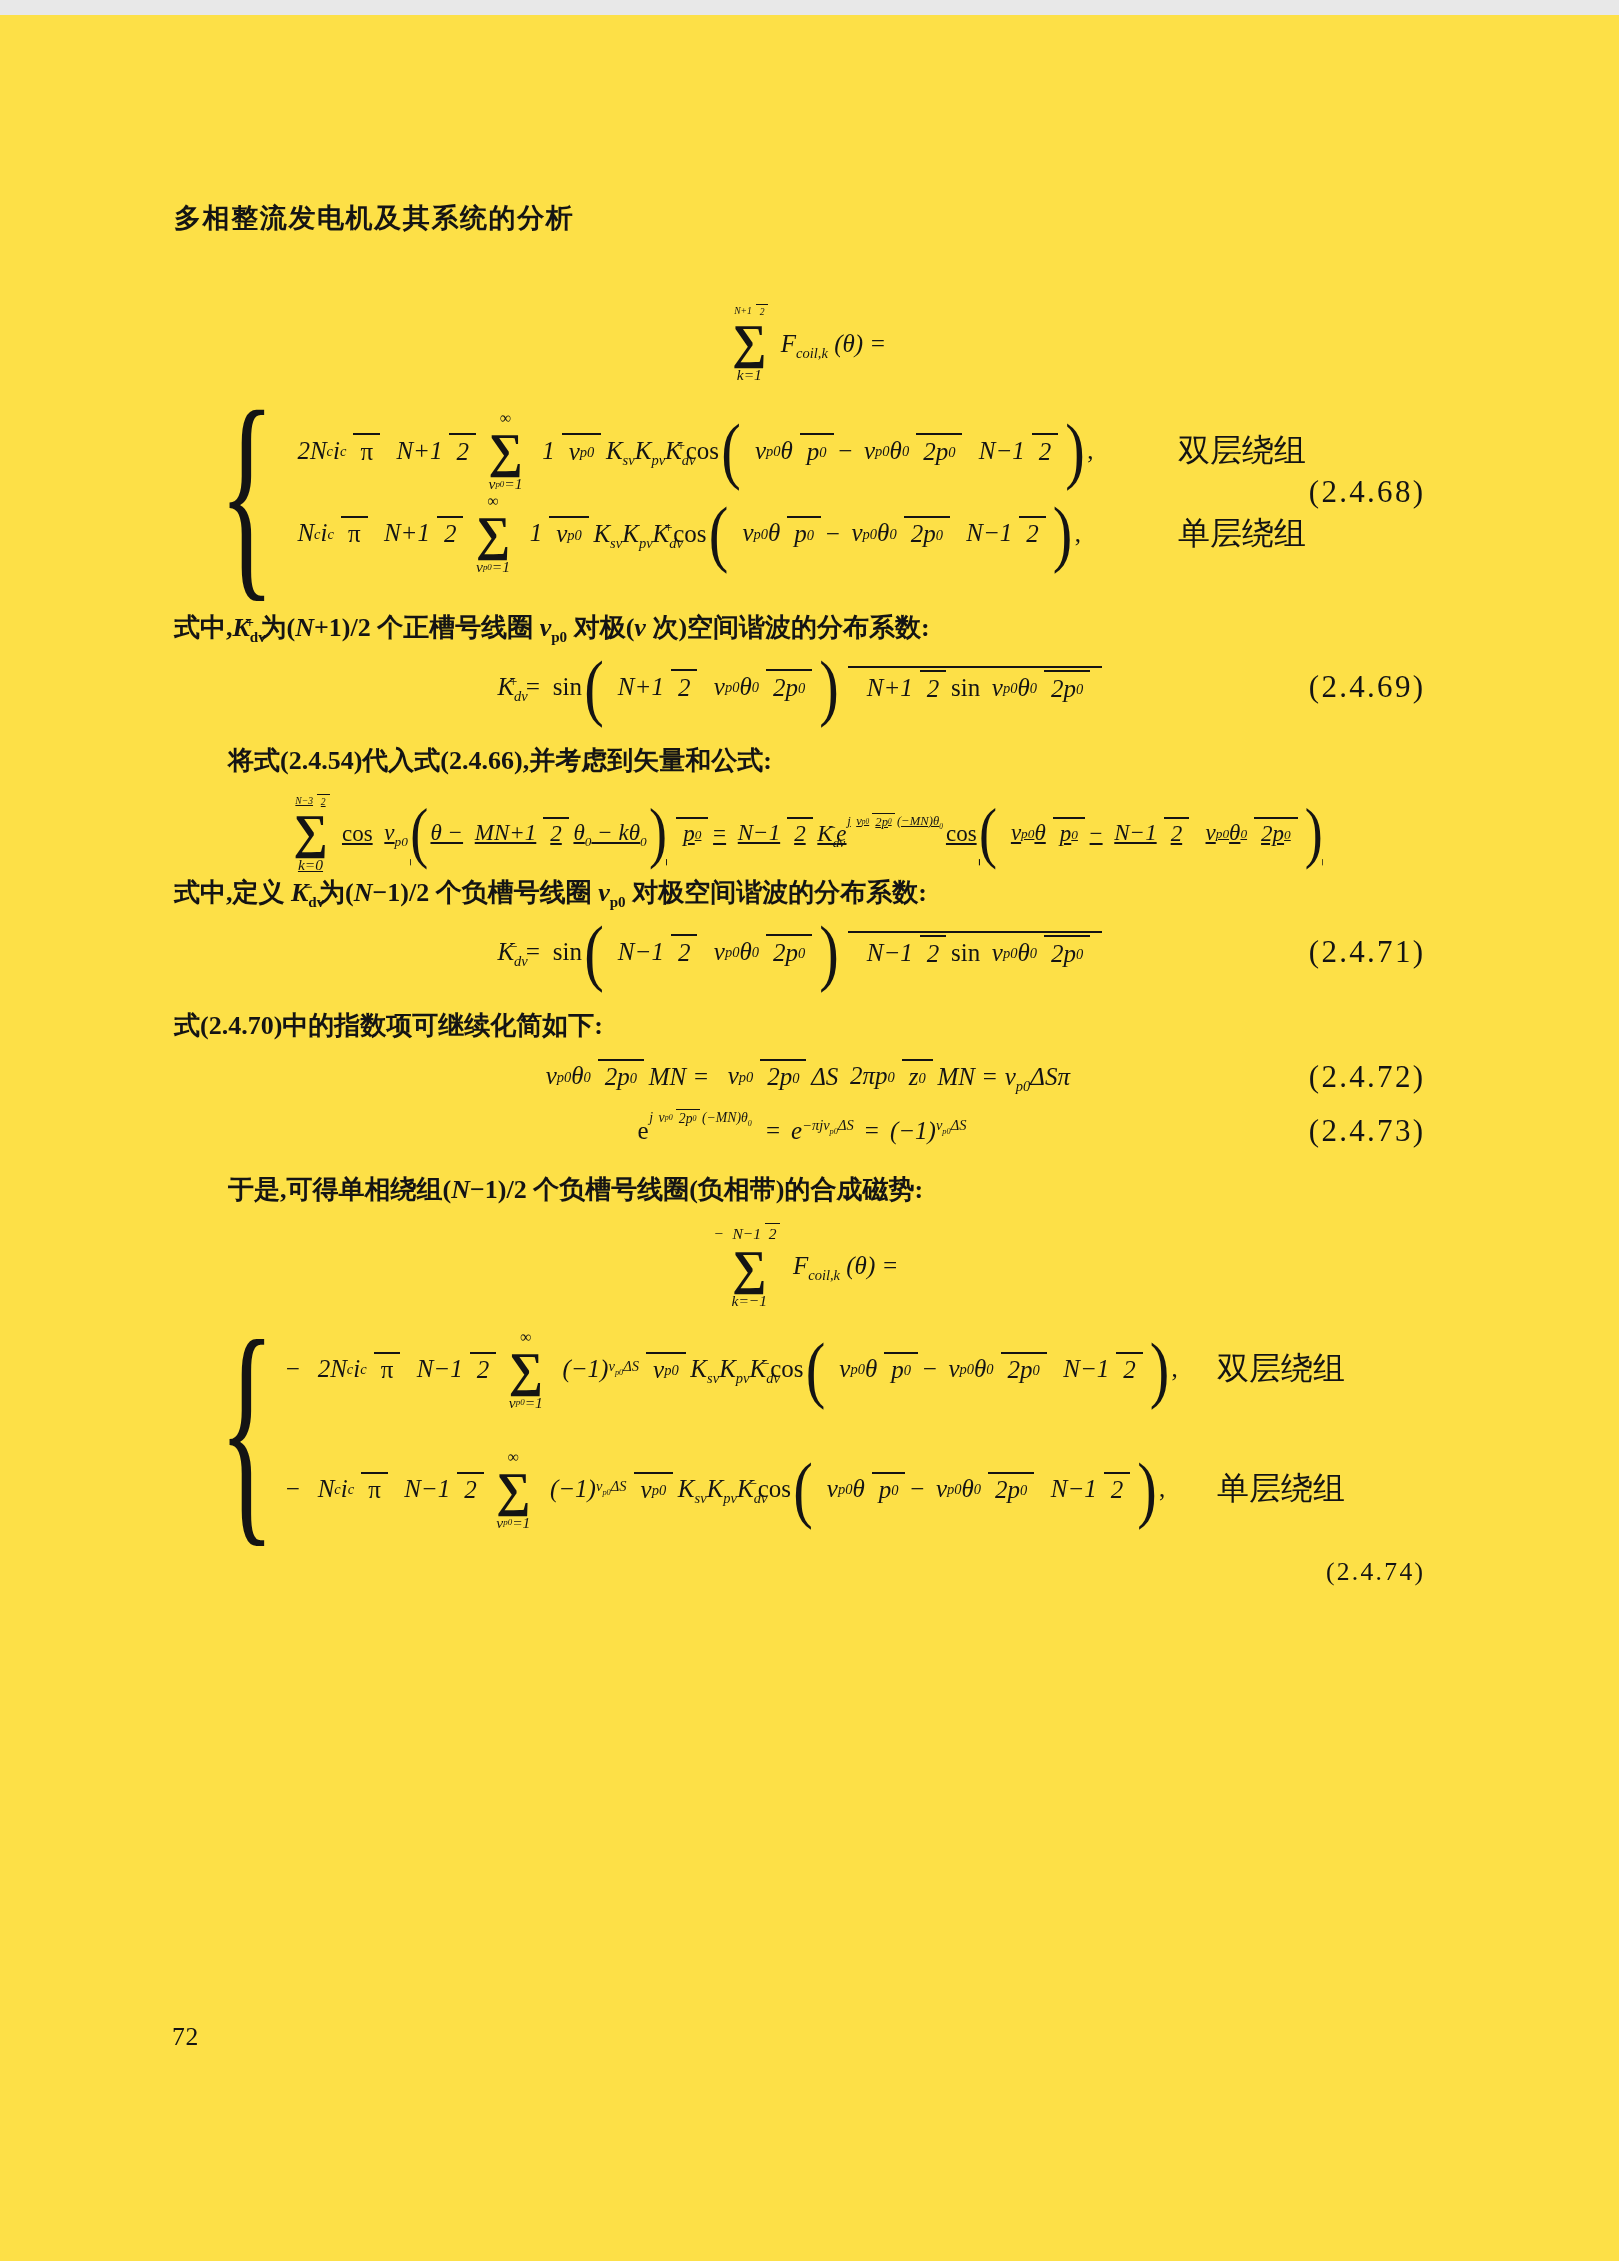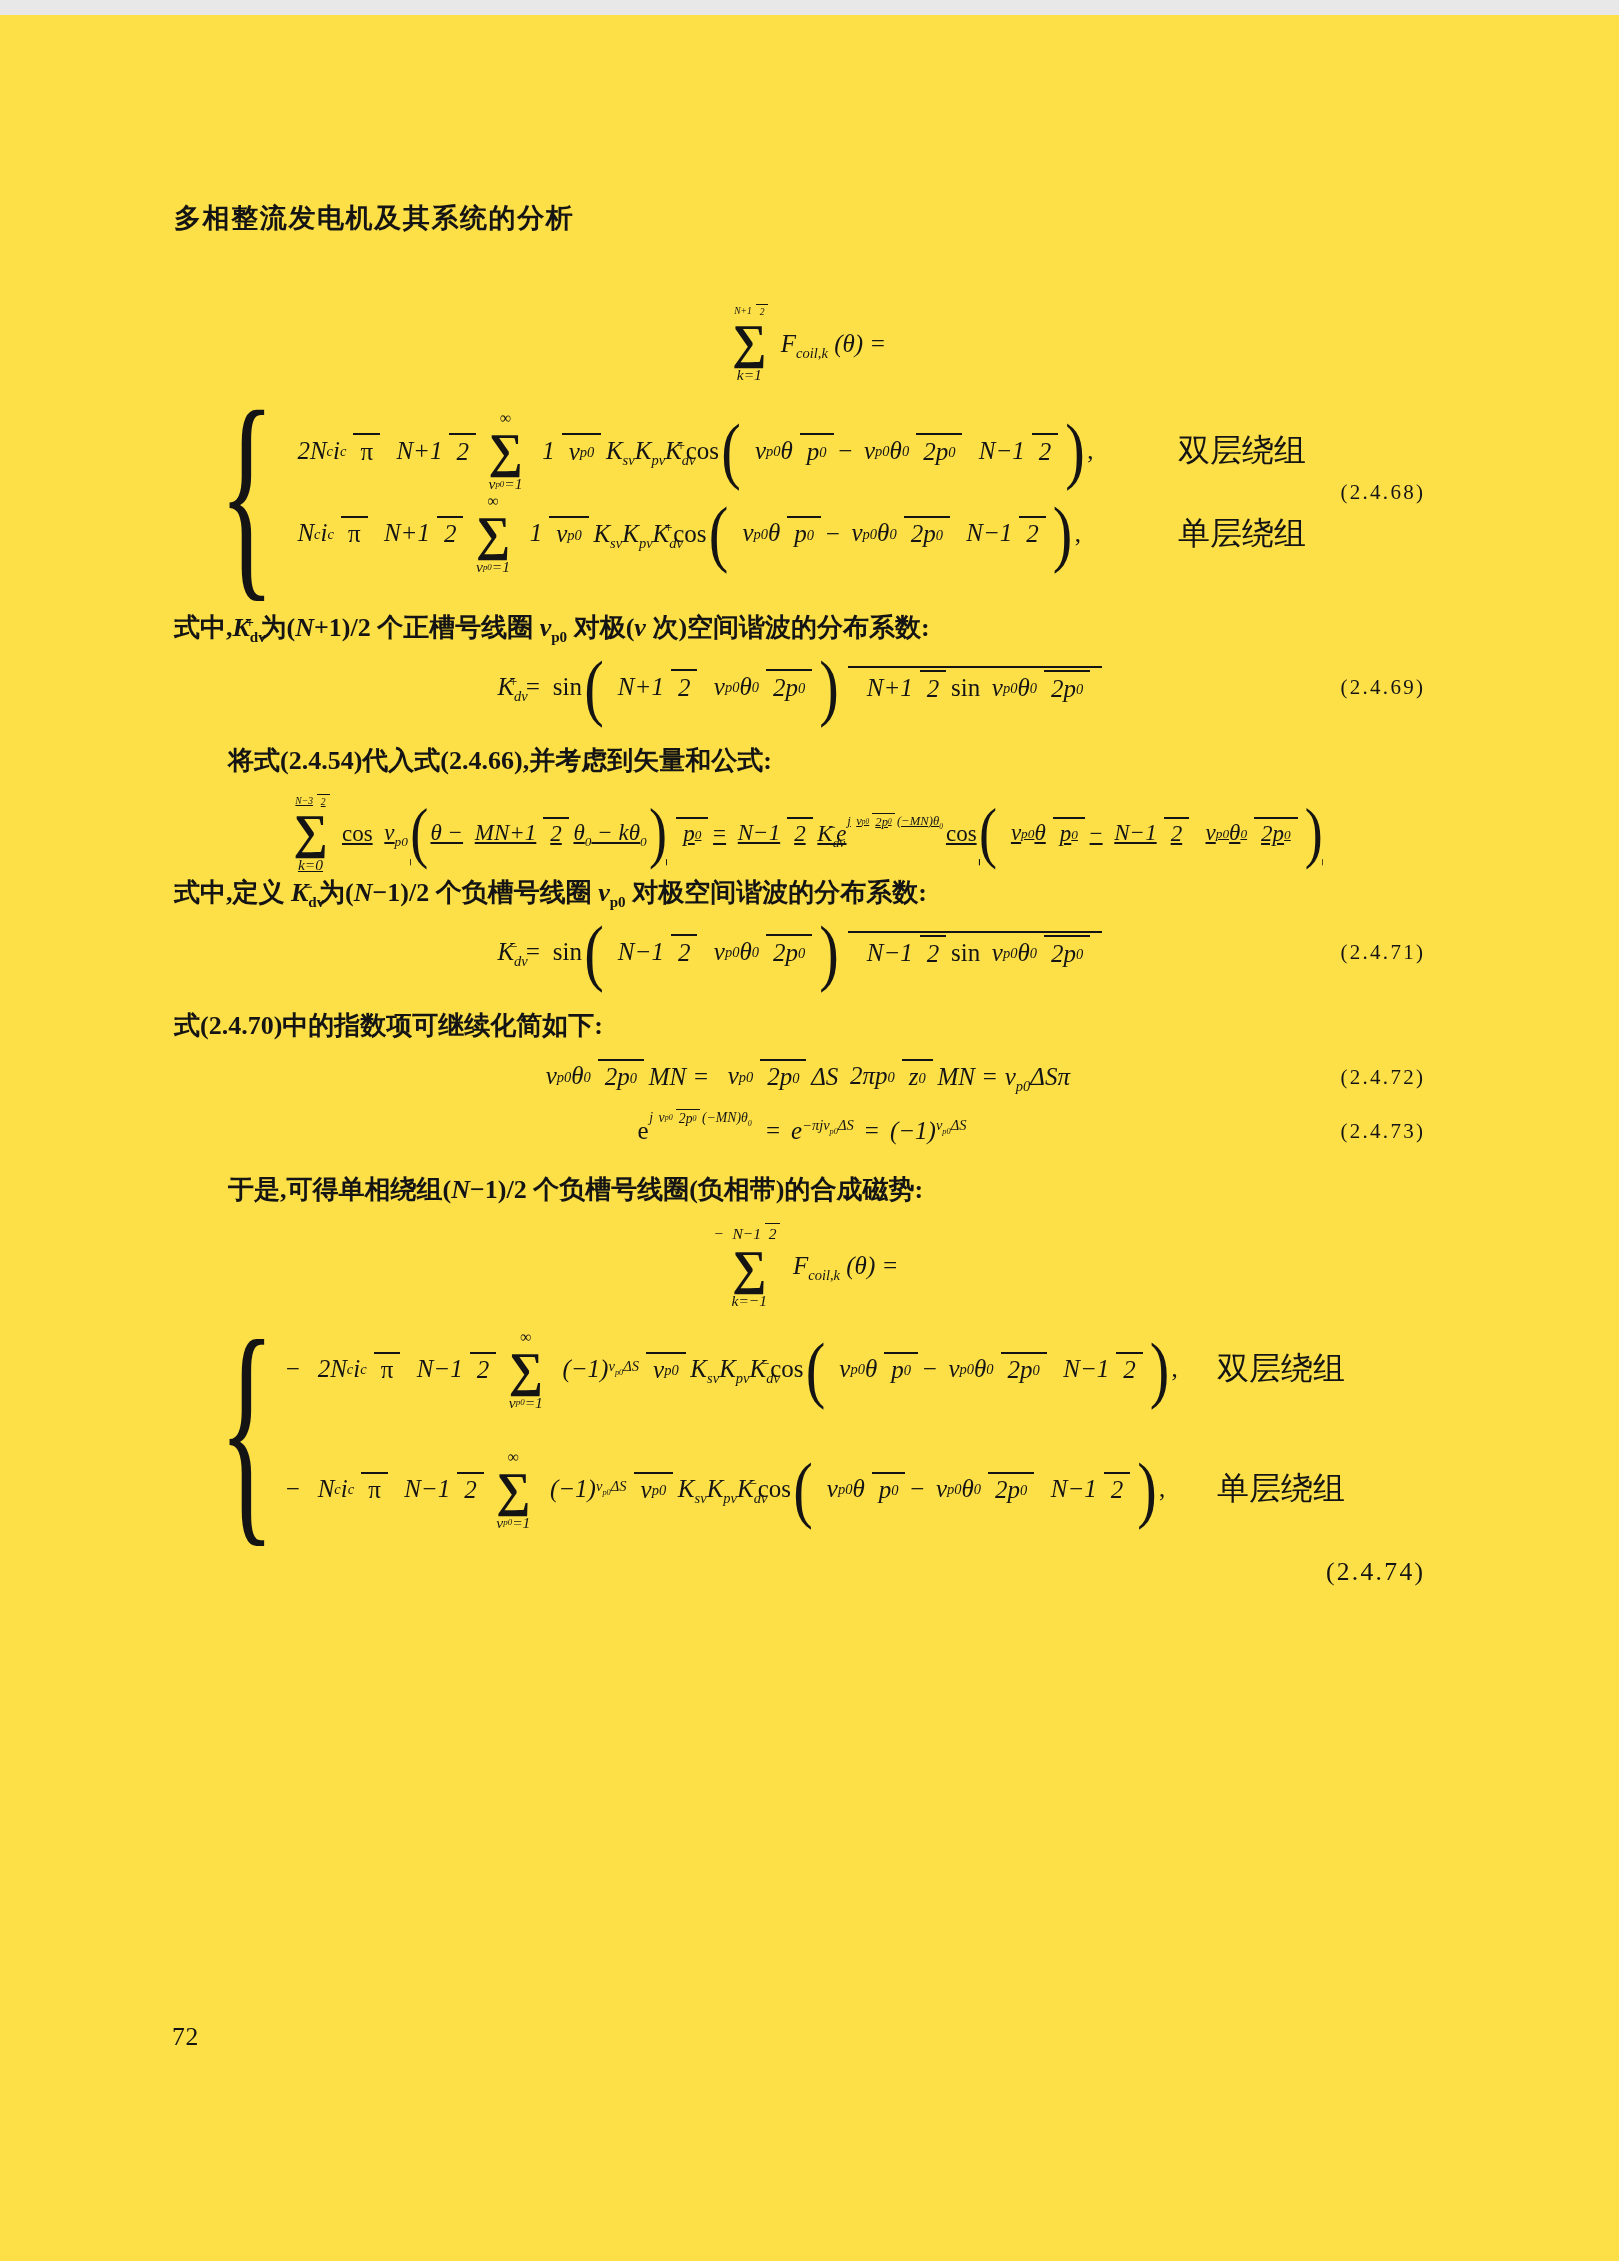--- a/index.html
+++ b/index.html
@@ -10,21 +10,21 @@
   .header{font-size:27px;font-weight:700;letter-spacing:1.6px;margin:0 0 68px 0;}
 
   p.body{font-size:26px;line-height:1.5;margin:0 0 14px 0;white-space:nowrap;font-weight:bold;}
   p.indent{text-indent:54px;}
 
   
   .m{font-size:25px;font-style:italic;}
   .mrow{display:inline-flex;align-items:center;white-space:nowrap;}
   .eq{position:relative;display:flex;justify-content:center;align-items:center;}
   .eqlabel{position:absolute;right:4.7px;top:50%;transform:translateY(-50%);
-           font-style:normal;font-size:21px;letter-spacing:2.3px;}
+           font-style:normal;font-size:31px;letter-spacing:2.3px;}
   .eqlabel-row{text-align:right;font-style:normal;font-size:25.6px;letter-spacing:2.3px;
                margin:11px 4.7px 0 0;}
 
   .frac{display:inline-flex;flex-direction:row;align-items:center;margin:0 4.7px;}
   .frac .num,.frac .den{display:inline-flex;align-items:center;justify-content:center;
         padding:2.3px 7px;line-height:1.15;}
   .frac .den{border-top:2.3px solid #141414;}
   .frac.tiny{font-size:0.62em;}
   .frac.tiny .num,.frac.tiny .den{padding:0.8px 3.9px;}
   .frac.tiny .den{border-top:1.6px solid #141414;}

